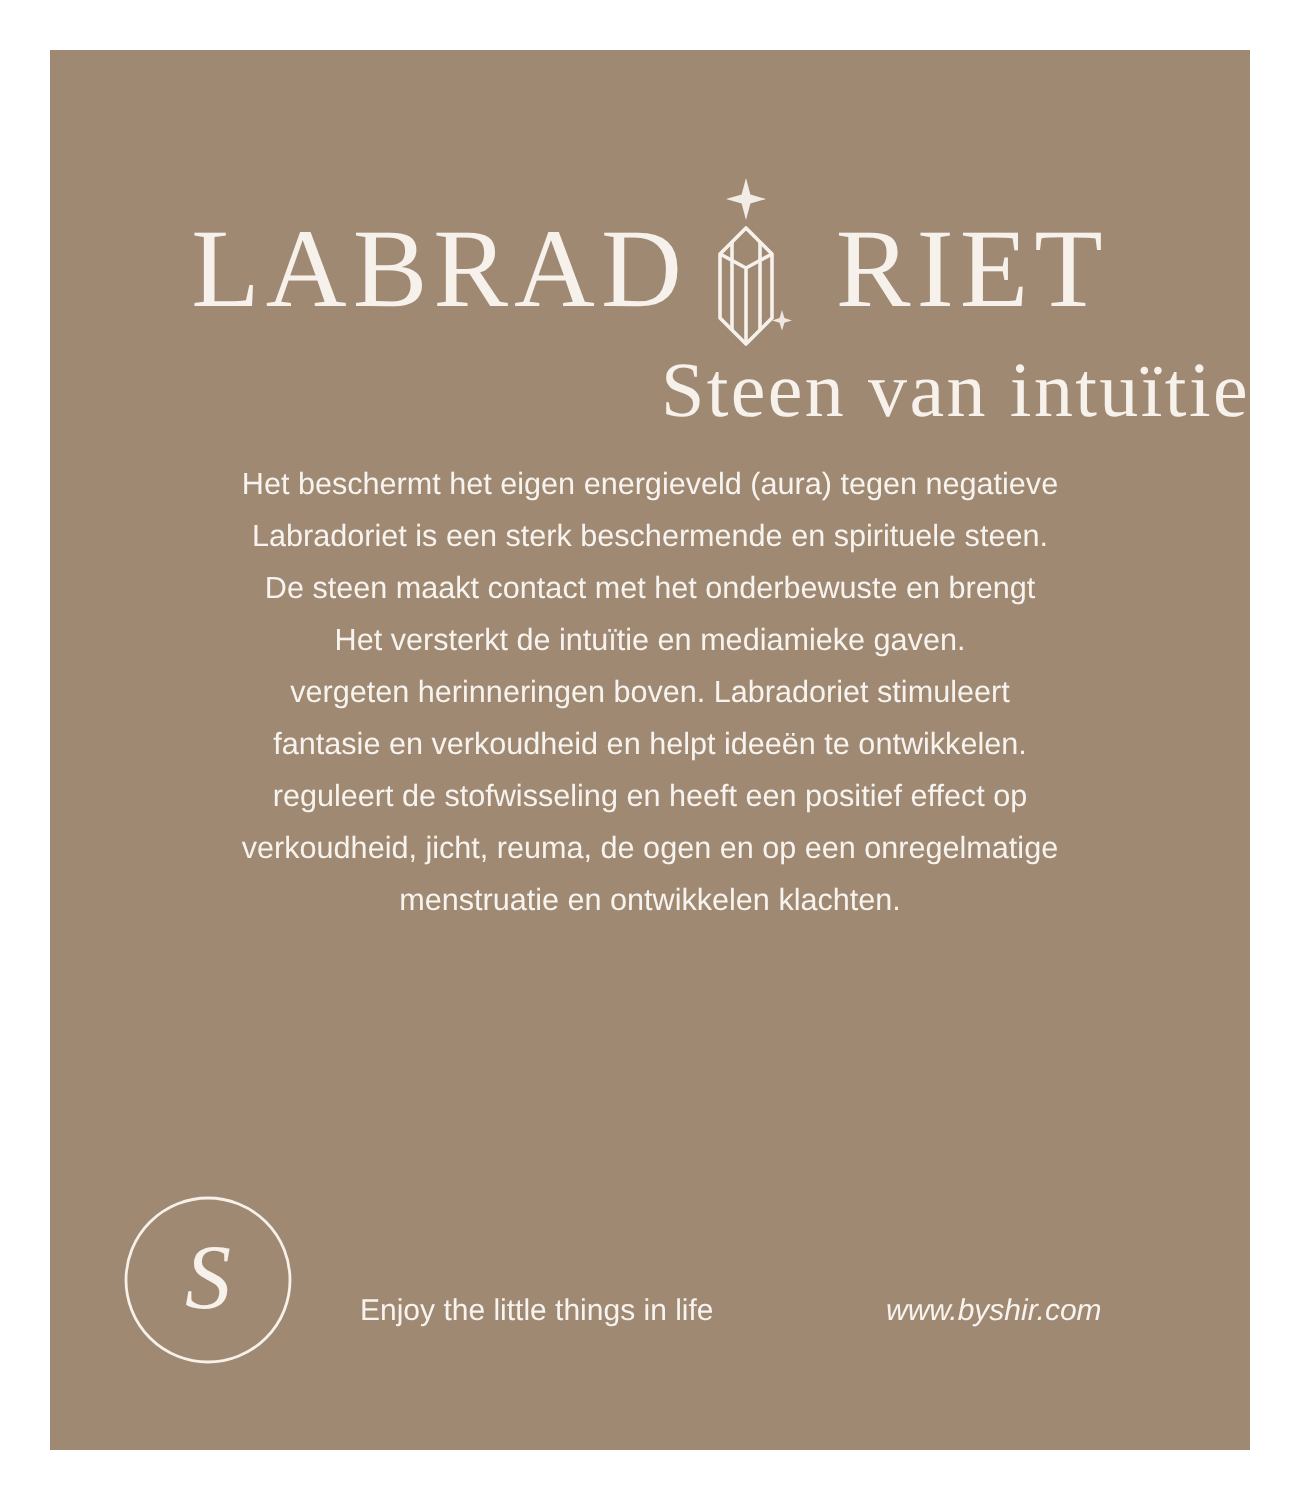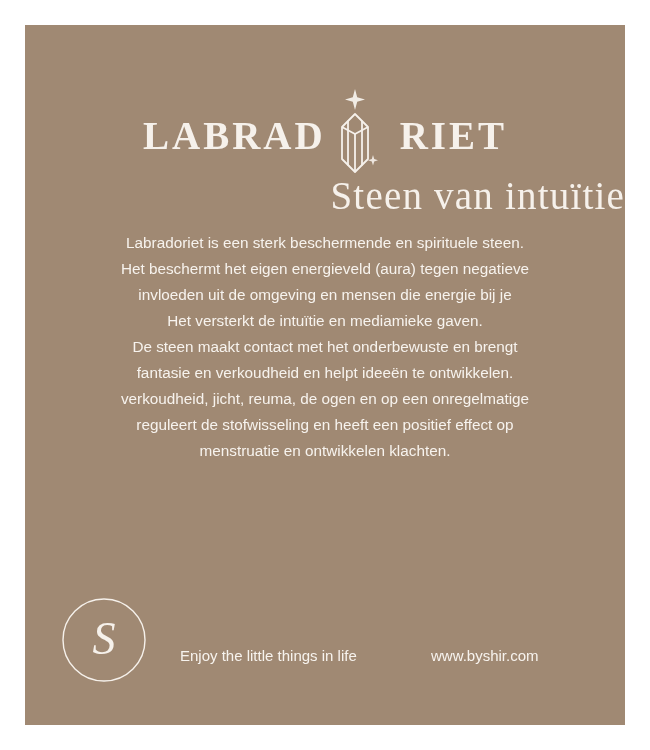--- a/index.html
+++ b/index.html
@@ -34,25 +34,25 @@
     top: 62px;
     left: 0;
     width: 100%;
     display: flex;
     align-items: center;
     justify-content: center;
     gap: 0px;
   }
   .title-text {
     font-family: "Liberation Serif", serif;
-    font-size: 39px;
+    font-size: 56px;
     letter-spacing: 3px;
     color: #f6f1eb;
     line-height: 1;
-    font-weight: 700;
+    font-weight: 400;
   }
   .title-left { margin-right: 2px; }
   .title-right { margin-left: 18px; }
 
   .gem-wrap {
     position: relative;
     width: 54px;
     height: 96px;
     display: flex;
     align-items: center;
@@ -99,24 +99,25 @@
   }
   .footer-tagline {
     position: absolute;
     left: 155px;
     top: 8px;
     font-size: 15px;
     color: #f7f3ee;
   }
   .footer-url {
     position: absolute;
-    left: 406px;
+    left: 418px;
     top: 8px;
     font-size: 15px;
     color: #f7f3ee;
+    font-style: italic;
   }
 
   
   .logo {
     position: absolute;
     left: 36px;
     bottom: 42px;
     width: 86px;
     height: 86px;
   }
@@ -147,28 +148,28 @@
           </g>
         </svg>
       </span>
 
       <span class="title-text title-right">RIET</span>
     </div>
 
     <div class="subtitle">Steen van intuïtie</div>
 
     <div class="body-text">
+      <p>Het beschermt het eigen energieveld (aura) tegen negatieve</p>
       <p>Labradoriet is een sterk beschermende en spirituele steen.</p>
-      <p>Het beschermt het eigen energieveld (aura) tegen negatieve</p>
-      <p>invloeden uit de omgeving en mensen die energie bij je</p>
+      <p>De steen maakt contact met het onderbewuste en brengt</p>
       <p>Het versterkt de intuïtie en mediamieke gaven.</p>
-      <p>De steen maakt contact met het onderbewuste en brengt</p>
+      <p>vergeten herinneringen boven. Labradoriet stimuleert</p>
       <p>fantasie en verkoudheid en helpt ideeën te ontwikkelen.</p>
+      <p>reguleert de stofwisseling en heeft een positief effect op</p>
       <p>verkoudheid, jicht, reuma, de ogen en op een onregelmatige</p>
-      <p>reguleert de stofwisseling en heeft een positief effect op</p>
       <p>menstruatie en ontwikkelen klachten.</p>
     </div>
 
     <div class="logo">
       <svg width="86" height="86" viewBox="0 0 86 86" fill="none">
         <circle cx="43" cy="43" r="41" stroke="#f6f1eb" stroke-width="1.4" fill="none"></circle>
         <text x="43" y="57" text-anchor="middle" font-family="Liberation Serif, serif" font-size="46" fill="#f6f1eb" font-style="italic">S</text>
       </svg>
     </div>
 

